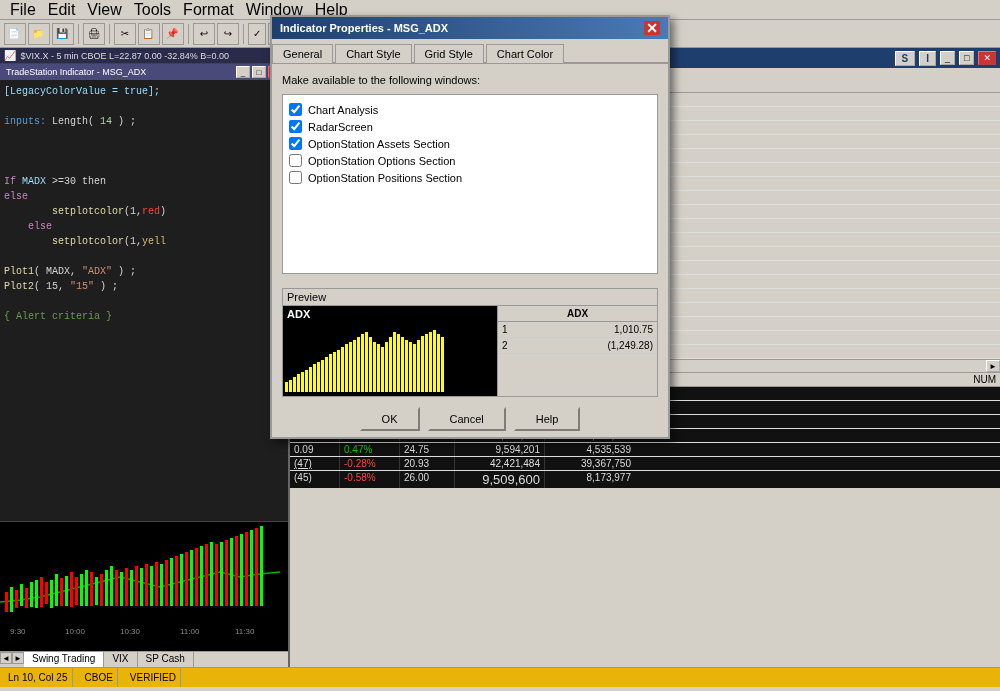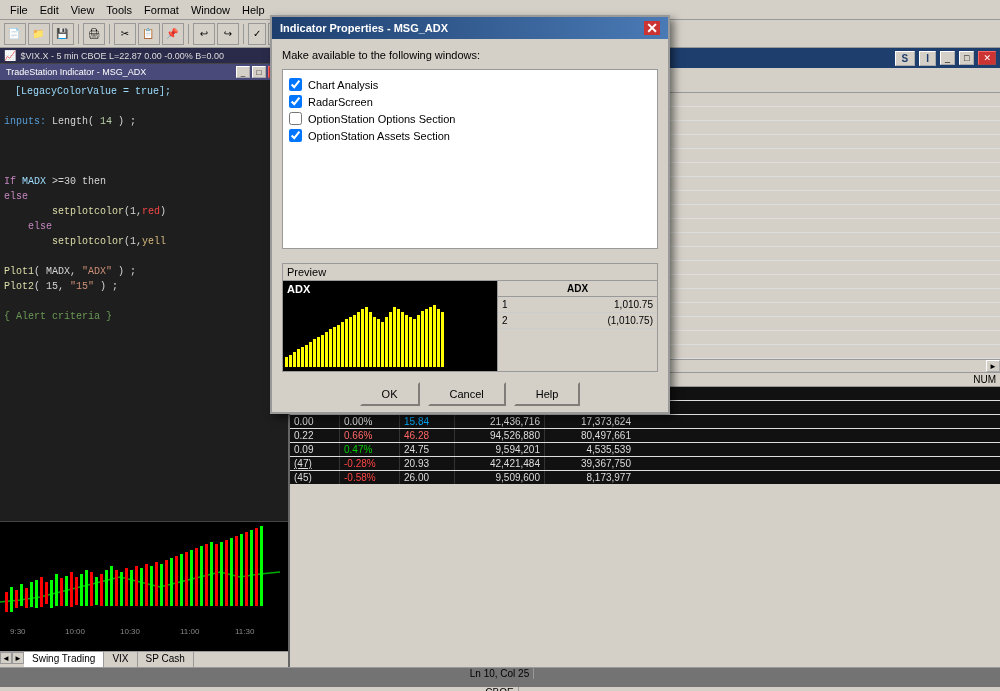--- a/index.html
+++ b/index.html
@@ -1,41 +1,41 @@
 <!DOCTYPE html>
 <html><head>
   <meta charset="utf-8">
   <style>
     * { box-sizing: border-box; margin: 0; padding: 0; }
     body { font-family: 'Tahoma', 'Arial', sans-serif; font-size: 11px; background: #d4d0c8; width: 1000px; height: 691px; overflow: hidden; position: relative; }
 
     
     .menu-bar { background: #d4d0c8; height: 20px; display: flex; align-items: center; padding: 0 4px; border-bottom: 1px solid #999; }
-    .menu-item { padding: 2px 6px; font-size: 11px; cursor: pointer; }
+    .menu-item { padding: 2px 6px; font-size: 16px; cursor: pointer; }
 
     
     .toolbar { background: #d4d0c8; height: 28px; display: flex; align-items: center; padding: 2px 4px; border-bottom: 1px solid #999; gap: 2px; }
     .toolbar-btn { width: 22px; height: 22px; background: #d4d0c8; border: 1px solid #999; display: flex; align-items: center; justify-content: center; cursor: pointer; font-size: 10px; }
     .toolbar-sep { width: 1px; height: 20px; background: #999; margin: 0 2px; }
 
     
     .main-area { display: flex; height: calc(691px - 48px - 24px); }
 
     
     .left-panel { width: 290px; background: #1a1a2e; border-right: 2px solid #666; display: flex; flex-direction: column; overflow: hidden; }
     .chart-header { background: #2a2a4a; color: #cccccc; padding: 2px 4px; font-size: 10px; border-bottom: 1px solid #444; display: flex; align-items: center; gap: 4px; }
     .code-line { white-space: pre; }
 
     
     .code-window { background: #2d2d2d; border: 2px solid #666; margin: 2px; }
     .code-window-title { background: #4a4a7a; color: white; padding: 2px 6px; font-size: 10px; display: flex; align-items: center; justify-content: space-between; }
     .code-window-content { background: #1e1e1e; padding: 4px; font-family: 'Courier New', monospace; font-size: 10px; color: #d4d4d4; line-height: 1.5; overflow: hidden; }
 
     
-    .status-bar { background: #737373; height: 20px; border-top: 1px solid #999; display: flex; align-items: center; padding: 0 4px; font-size: 10px; gap: 8px; flex-direction: column; }
+    .status-bar { background: #eab308; height: 20px; border-top: 1px solid #999; display: flex; align-items: center; padding: 0 4px; font-size: 10px; gap: 8px; }
     .status-item { padding: 0 4px; border-right: 1px solid #999; height: 100%; display: flex; align-items: center; }
 
     
     .chart-bottom { height: 120px; background: #000; border-top: 1px solid #444; position: relative; overflow: hidden; }
     .chart-tabs { background: #d4d0c8; height: 16px; display: flex; border-top: 1px solid #999; }
     .chart-tab { padding: 1px 8px; font-size: 10px; cursor: pointer; border-right: 1px solid #999; background: #d4d0c8; }
     .chart-tab.active { background: white; }
 
     
     .right-panel { flex: 1; background: #d4d0c8; display: flex; flex-direction: column; overflow: hidden; }
@@ -97,34 +97,34 @@
   <button class="toolbar-btn" style="width:auto;padding:0 4px;font-size:10px;">✓</button>
   <button class="toolbar-btn" style="width:auto;padding:0 4px;font-size:10px;">▶</button>
 </div>
 
 <div class="main-area">
 
   <div class="left-panel">
 
     <div class="chart-header">
       <span style="color:#aaa;">📈</span>
-      <span style="font-size:9px;color:#ddd;">$VIX.X - 5 min  CBOE  L=22.87  0.00  -0.00%  B=0.00</span>
+      <span style="font-size:9px;color:#ddd;">$VIX.X - 5 min  CBOE  L=22.87  0.00  -32.84%  B=0.00</span>
     </div>
 
     <div class="code-window" style="margin:0;border:none;flex:1;display:flex;flex-direction:column;">
       <div class="code-window-title">
         <span style="font-size:9px;">TradeStation Indicator - MSG_ADX</span>
         <div style="display:flex;gap:2px;">
           <button style="width:14px;height:12px;background:#d4d0c8;border:1px outset #fff;font-size:8px;cursor:pointer;">_</button>
           <button style="width:14px;height:12px;background:#d4d0c8;border:1px outset #fff;font-size:8px;cursor:pointer;">□</button>
           <button style="width:14px;height:12px;background:#cc3333;border:1px outset #ff6666;font-size:8px;cursor:pointer;color:white;">✕</button>
         </div>
       </div>
       <div class="code-window-content" style="flex:1;overflow:hidden;">
-        <div class="code-line"><span style="color:#9cdcfe;margin-left:11px;">[LegacyColorValue = true];</span></div>
+        <div class="code-line"><span style="color:#9cdcfe;">[LegacyColorValue = true];</span></div>
         <div class="code-line">&nbsp;</div>
         <div class="code-line"><span style="color:#569cd6;">inputs:</span> <span style="color:#d4d4d4;">Length(</span> <span style="color:#b5cea8;">14</span> <span style="color:#d4d4d4;">) ;</span></div>
         <div class="code-line">&nbsp;</div>
         <div class="code-line">&nbsp;</div>
         <div class="code-line">&nbsp;</div>
         <div class="code-line"><span style="color:#c586c0;">If</span> <span style="color:#9cdcfe;">MADX</span> <span style="color:#d4d4d4;">&gt;=30 then</span></div>
         <div class="code-line"><span style="color:#c586c0;">else</span></div>
         <div class="code-line">        <span style="color:#dcdcaa;">setplotcolor</span><span style="color:#d4d4d4;">(1,</span><span style="color:#f44747;">red</span><span style="color:#d4d4d4;">)</span></div>
         <div class="code-line">    <span style="color:#c586c0;">else</span></div>
         <div class="code-line">        <span style="color:#dcdcaa;">setplotcolor</span><span style="color:#d4d4d4;">(1,</span><span style="color:#d7ba7d;">yell</span></div>
@@ -390,59 +390,69 @@
         <div style="padding:1px 4px;font-size:10px;border-right:1px solid #333;color:#ddd;text-decoration:underline;">(47)</div>
         <div style="padding:1px 4px;font-size:10px;border-right:1px solid #333;color:#ff4444;">-0.28%</div>
         <div style="padding:1px 4px;font-size:10px;border-right:1px solid #333;color:#ddd;">20.93</div>
         <div style="padding:1px 4px;font-size:10px;border-right:1px solid #333;color:#ddd;text-align:right;">42,421,484</div>
         <div style="padding:1px 4px;font-size:10px;color:#ddd;text-align:right;">39,367,750</div>
       </div>
       <div style="display:grid;grid-template-columns:50px 60px 55px 90px 90px;background:#111;">
         <div style="padding:1px 4px;font-size:10px;border-right:1px solid #333;color:#ddd;">(45)</div>
         <div style="padding:1px 4px;font-size:10px;border-right:1px solid #333;color:#ff4444;">-0.58%</div>
         <div style="padding:1px 4px;font-size:10px;border-right:1px solid #333;color:#ddd;">26.00</div>
-        <div style="padding:1px 4px;font-size:10px;border-right:1px solid #333;color:#ddd;text-align:right;">9,509,600</div>
+        <div style="padding:1px 4px;font-size:13px;border-right:1px solid #333;color:#ddd;text-align:right;">9,509,600</div>
         <div style="padding:1px 4px;font-size:10px;color:#ddd;text-align:right;">8,173,977</div>
       </div>
     </div>
   </div>
 </div>
 
 <div class="status-bar">
   <span class="status-item">Ln 10, Col 25</span>
   <span class="status-item">CBOE</span>
   <span class="status-item">VERIFIED</span>
 </div>
 
 <div class="modal">
   <div class="modal-title">
     <span>Indicator Properties - MSG_ADX</span>
     <button class="modal-close">✕</button>
   </div>
 
+  <div class="modal-tabs">
+    <div class="modal-tab">General</div>
+    <div class="modal-tab">Chart Style</div>
+    <div class="modal-tab">Grid Style</div>
+    <div class="modal-tab">Chart Color</div>
+  </div>
 
 
   <div class="modal-content">
     <div class="modal-label">Make available to the following windows:</div>
     <div class="checkbox-list">
       <label class="checkbox-item">
         <input type="checkbox" checked="" style="">
         <span>Chart Analysis</span>
       </label>
       <label class="checkbox-item">
         <input type="checkbox" checked="" style="">
         <span>RadarScreen</span>
       </label>
       <label class="checkbox-item">
+        <input type="checkbox" checked="" style="">
+        <span>OptionStation Assets Section</span>
+      </label>
+      <label class="checkbox-item">
         <input type="checkbox" style="">
         <span>OptionStation Options Section</span>
       </label>
       <label class="checkbox-item">
-        <input type="checkbox" checked="" style="">
-        <span>OptionStation Assets Section</span>
+        <input type="checkbox" style="">
+        <span>OptionStation Positions Section</span>
       </label>
     </div>
   </div>
 
   <div class="preview-section">
     <div class="preview-label">Preview</div>
     <div class="preview-content">
       <div class="preview-chart">
         <div class="preview-title">ADX</div>
         <div class="preview-bars" id="preview-bars-container">
@@ -492,21 +502,21 @@
       <div class="preview-sidebar">
         <div style="padding:2px 4px;font-size:10px;font-weight:bold;border-bottom:1px solid #999;text-align:center;">ADX</div>
         <div style="display:grid;grid-template-columns:20px 1fr 80px;border-bottom:1px solid #ccc;padding:2px 4px;font-size:10px;">
           <span>1</span>
           <span></span>
           <span style="text-align:right;">1,010.75</span>
         </div>
         <div style="display:grid;grid-template-columns:20px 1fr 80px;border-bottom:1px solid #ccc;padding:2px 4px;font-size:10px;">
           <span>2</span>
           <span></span>
-          <span style="text-align:right;">(1,010.75)</span>
+          <span style="text-align:right;">(1,249.28)</span>
         </div>
       </div>
     </div>
   </div>
 
   <div class="modal-buttons">
     <button class="modal-btn">OK</button>
     <button class="modal-btn">Cancel</button>
     <button class="modal-btn">Help</button>
   </div>

